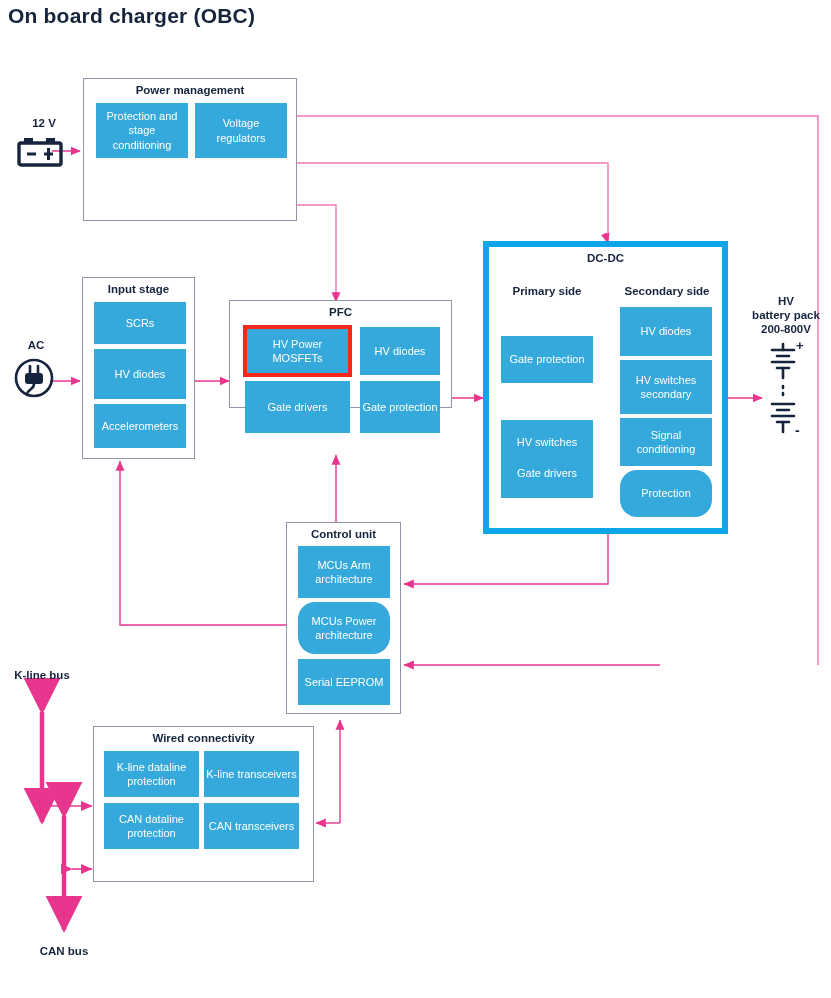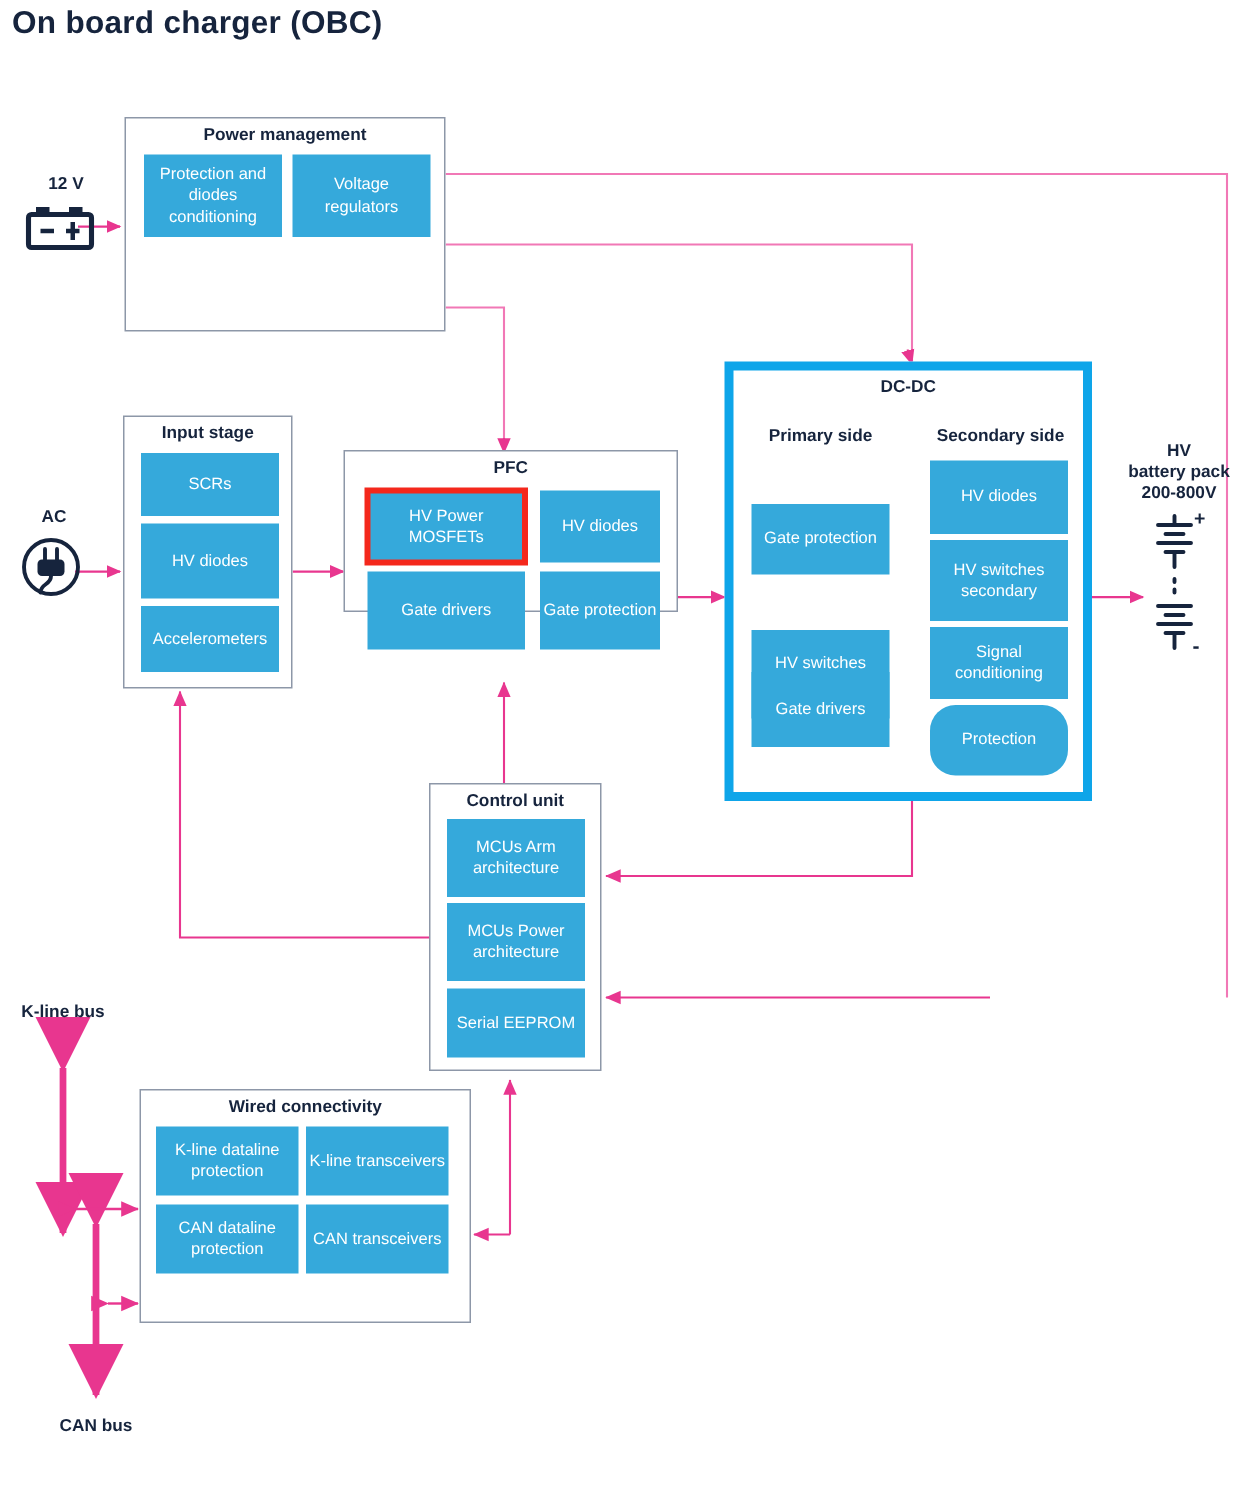--- a/index.html
+++ b/index.html
@@ -137,21 +137,21 @@
   <div class="abs lbl" style="left:8px;top:338px;width:56px;">AC</div>
   <svg class="abs" style="left:12px;top:356px;width:48px;height:48px;" viewBox="0 0 48 48">
     <circle cx="22" cy="22" r="18" fill="none" stroke="#16243d" stroke-width="2.6"></circle>
     <path d="M18,10 L18,18 M26,10 L26,18" stroke="#16243d" stroke-width="2.6" stroke-linecap="round"></path>
     <rect x="13" y="17" width="18" height="11" rx="3" fill="#16243d"></rect>
     <path d="M22,28 C22,34 15,33 15,39" stroke="#16243d" stroke-width="2.6" fill="none" stroke-linecap="round"></path>
   </svg>
 
   <div class="abs group" style="left:83px;top:78px;width:214px;height:143px;">
     <div class="group-title">Power management</div>
-    <div class="abs blk" style="left:12px;top:24px;width:92px;height:55px;">Protection and diodes conditioning</div>
+    <div class="abs blk" style="left:12px;top:24px;width:92px;height:55px;">Protection and stage conditioning</div>
     <div class="abs blk" style="left:111px;top:24px;width:92px;height:55px;">Voltage regulators</div>
   </div>
 
   <div class="abs group" style="left:82px;top:277px;width:113px;height:182px;">
     <div class="group-title">Input stage</div>
     <div class="abs blk" style="left:11px;top:24px;width:92px;height:42px;">SCRs</div>
     <div class="abs blk" style="left:11px;top:71px;width:92px;height:50px;">HV diodes</div>
     <div class="abs blk" style="left:11px;top:126px;width:92px;height:44px;">Accelerometers</div>
   </div>
 
@@ -196,21 +196,21 @@
       <line x1="21" y1="80" x2="33" y2="80"></line>
       <line x1="27" y1="80" x2="27" y2="90"></line>
     </g>
     <text x="40" y="8" font-family="Liberation Sans, sans-serif" font-size="13" font-weight="bold" fill="#16243d">+</text>
     <text x="39" y="93" font-family="Liberation Sans, sans-serif" font-size="14" font-weight="bold" fill="#16243d">-</text>
   </svg>
 
   <div class="abs group" style="left:286px;top:522px;width:115px;height:192px;padding-left:19px;">
     <div class="group-title">Control unit</div>
     <div class="abs blk" style="left:11px;top:23px;width:92px;height:52px;">MCUs Arm architecture</div>
-    <div class="abs blk" style="left:11px;top:79px;width:92px;height:52px;">MCUs Power architecture</div>
+    <div class="abs blk" style="left:11px;top:79px;width:92px;height:52px;border-radius:17px;">MCUs Power architecture</div>
     <div class="abs blk" style="left:11px;top:136px;width:92px;height:46px;">Serial EEPROM</div>
   </div>
 
   <div class="abs group" style="left:93px;top:726px;width:221px;height:156px;padding-left:40px;">
     <div class="group-title">Wired connectivity</div>
     <div class="abs blk" style="left:10px;top:24px;width:95px;height:46px;">K-line dataline protection</div>
     <div class="abs blk" style="left:110px;top:24px;width:95px;height:46px;">K-line transceivers</div>
     <div class="abs blk" style="left:10px;top:76px;width:95px;height:46px;">CAN dataline protection</div>
     <div class="abs blk" style="left:110px;top:76px;width:95px;height:46px;">CAN transceivers</div>
   </div>

